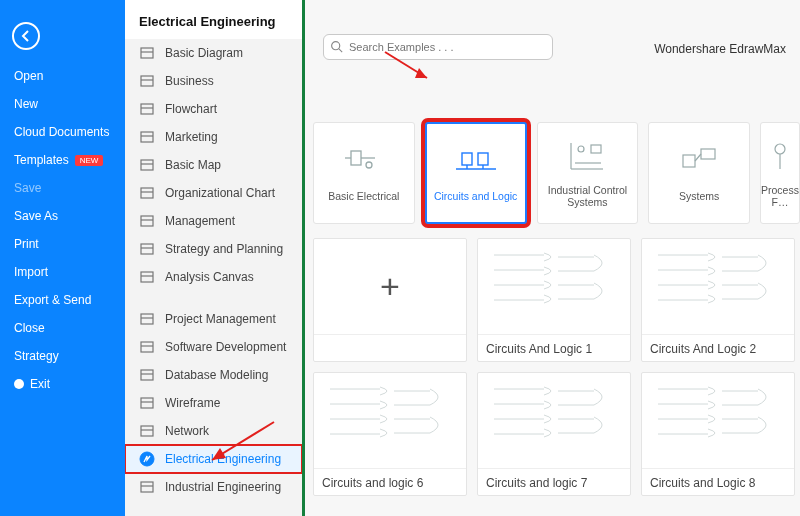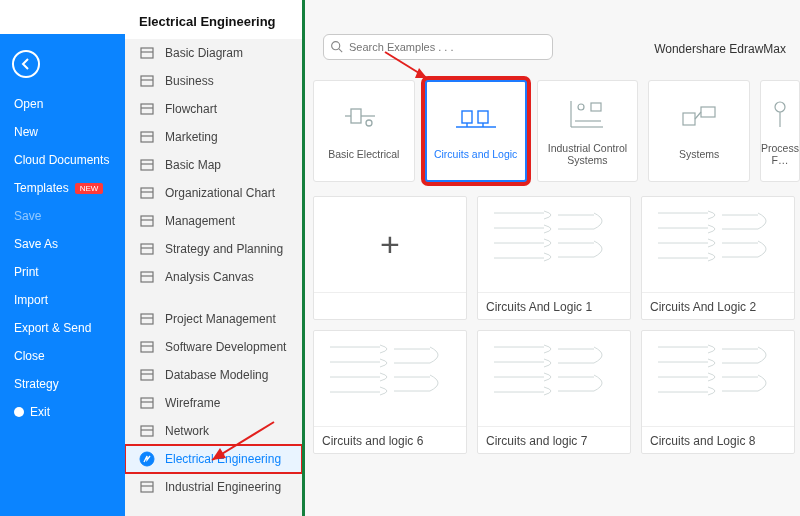--- a/index.html
+++ b/index.html
@@ -2,21 +2,21 @@
 <html><head>
 <meta charset="utf-8">
 <style>
   * { box-sizing: border-box; margin: 0; padding: 0; font-family: "Segoe UI", Arial, sans-serif; }
   html, body { width: 800px; height: 516px; overflow: hidden; background: #fff; }
   .app { display: flex; width: 800px; height: 516px; }
 
   
   .sidebar {
     width: 125px; background: #0b84ff; color: #fff; display: flex; flex-direction: column;
-    padding-top: 10px; font-size: 12px; margin-top: 34px;
+    padding-top: 16px; font-size: 12px;
   }
   .back-btn {
     width: 28px; height: 28px; border: 2px solid #fff; border-radius: 50%;
     margin: 6px 0 12px 12px; display:flex; align-items:center; justify-content:center;
     cursor:pointer;
   }
   .nav-item {
     padding: 7px 14px; cursor:pointer; display:flex; align-items:center; gap:6px;
   }
   .nav-item.disabled { opacity:.55;}
@@ -50,21 +50,21 @@
     margin: 34px 0 0 18px; width: 230px; height:26px; background:#fff; border:1px solid #c9c9c9; border-radius:6px;
     display:flex; align-items:center; gap:6px; padding:0 6px; font-size:11px; color:#888;
   }
   .searchbar input { border:none; outline:none; flex:1; font-size:11px; color:#333;}
   .type-row {
     margin:20px 0 0 8px; display:flex; gap:10px; align-items:stretch; flex:0 0 auto;
   }
   .type-card {
     width:108px; height:102px; background:#fff; border:1px solid #e4e4e4; border-radius:3px;
     display:flex; flex-direction:column; align-items:center; justify-content:center; gap:10px;
-    font-size:10.5px; color:#555; text-align:center; padding:6px 4px; cursor:pointer;
+    font-size:10.5px; color:#555; text-align:center; padding:6px 4px; cursor:pointer;margin-top:42px;
   }
   .type-card.selected { border:2px solid #1e7bff; color:#1e7bff;}
   .type-card.selected svg * { stroke:#1e7bff; }
   .type-card.annot { box-shadow: 0 0 0 4px #e2201d; }
   .type-card .ic { width:42px;height:36px; display:flex;align-items:center;justify-content:center;}
   .type-card.last { width:40px; }
 
   .tmpl-grid {
     margin:14px 0 0 8px; display:flex; gap:10px; flex-wrap:wrap; overflow:hidden;
   }

